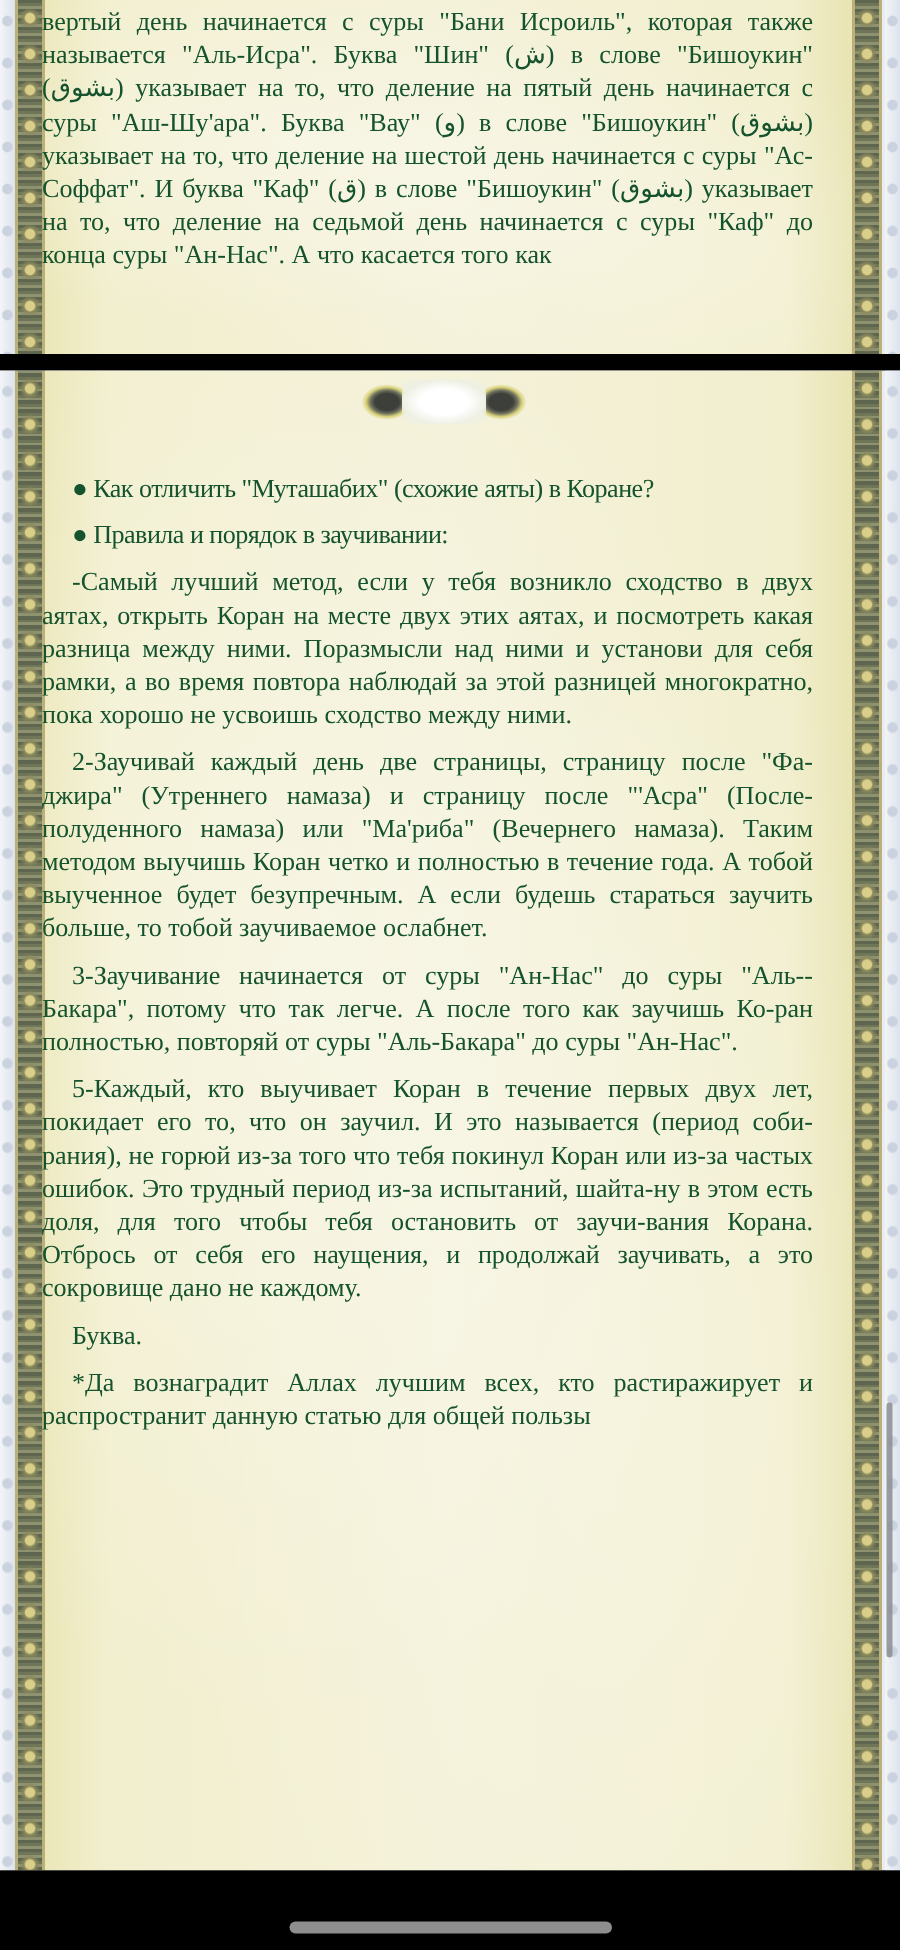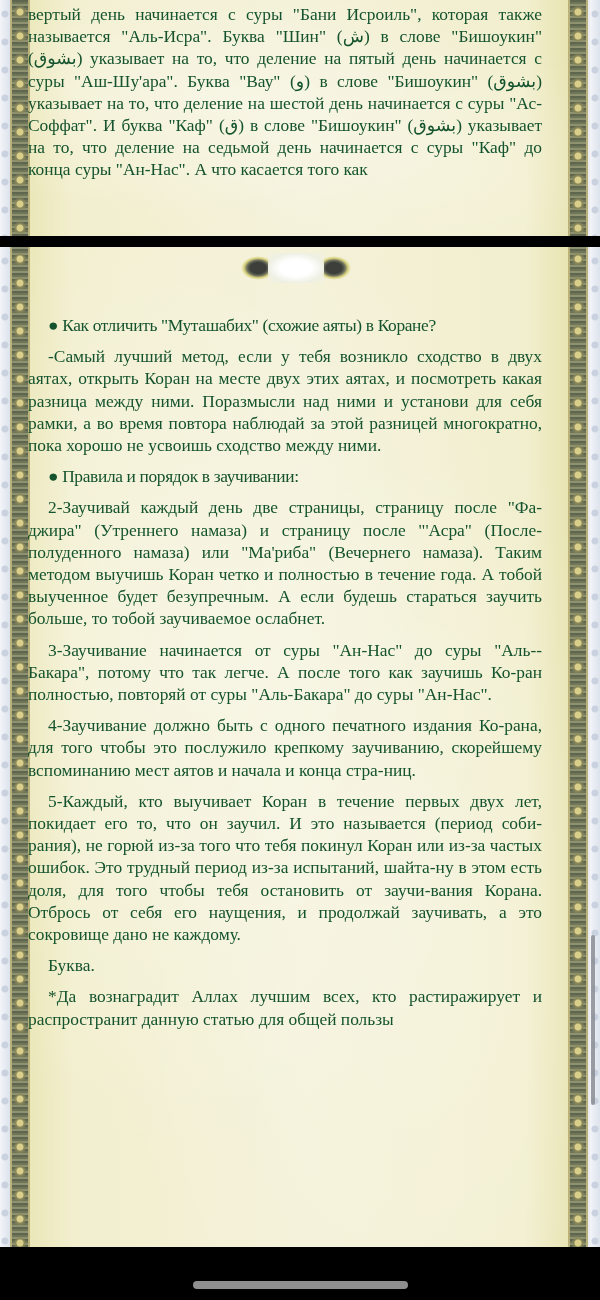--- a/index.html
+++ b/index.html
@@ -95,25 +95,24 @@
   <div class="outer-strip right"></div>
 
   <div class="pagenum-wrap">
     <div class="pn-orn l"></div>
     <div class="pn-orn r"></div>
     <div class="pn-center"></div>
   </div>
 
   <div class="text" style="top:58px;">
     <p class="indent gap condensed">● Как отличить "Муташабих" (схожие аяты) в Коране?</p>
+    <p class="indent gap condensed">● Правила и порядок в заучивании:</p>
     <p class="indent gap">-Самый лучший метод, если у тебя возникло сходство в двух аятах, открыть Коран на месте двух этих аятах, и посмотреть какая разница между ними. Поразмысли над ними и установи для себя рамки, а во время повтора наблюдай за этой разницей многократно, пока хорошо не усвоишь сходство между ними.</p>
-    <p class="indent gap condensed">● Правила и порядок в заучивании:</p>
     <p class="indent gap">2-Заучивай каждый день две страницы, страницу после "Фа-джира" (Утреннего намаза) и страницу после "'Асра" (После-полуденного намаза) или "Ма'риба" (Вечернего намаза). Таким методом выучишь Коран четко и полностью в течение года. А тобой выученное будет безупречным. А если будешь стараться заучить больше, то тобой заучиваемое ослабнет.</p>
     <p class="indent gap">3-Заучивание начинается от суры "Ан-Нас" до суры "Аль--Бакара", потому что так легче. А после того как заучишь Ко-ран полностью, повторяй от суры "Аль-Бакара" до суры "Ан-Нас".</p>
-    <p class="indent gap">4-Заучивание должно быть с одного печатного издания Ко-рана, для того чтобы это послужило крепкому заучиванию, скорейшему вспоминанию мест аятов и начала и конца стра-ниц.</p>
     <p class="indent gap">5-Каждый, кто выучивает Коран в течение первых двух лет, покидает его то, что он заучил. И это называется (период соби-рания), не горюй из-за того что тебя покинул Коран или из-за частых ошибок. Это трудный период из-за испытаний, шайта-ну в этом есть доля, для того чтобы тебя остановить от заучи-вания Корана. Отбрось от себя его наущения, и продолжай заучивать, а это сокровище дано не каждому.</p>
     <p class="indent gap">Буква.</p>
     <p class="indent gap">*Да вознаградит Аллах лучшим всех, кто растиражирует и распространит данную статью для общей пользы</p>
   </div>
 </div>
 
 <div class="scrollbar"></div>
 
 <div class="divider-black" style="top:1247px; height:53px;"></div>
 <div class="home-indicator"></div>

